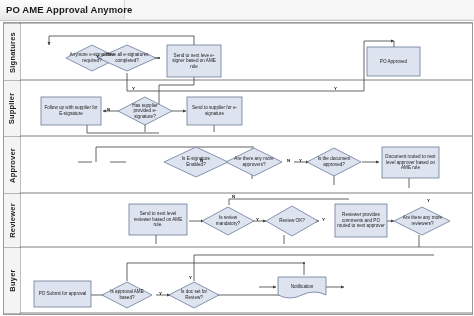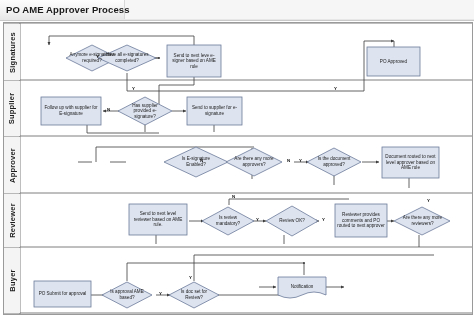--- a/index.html
+++ b/index.html
@@ -61,21 +61,21 @@
     pointer-events:none;white-space:nowrap;
   }
 </style>
 </head>
 <body>
 
 <div id="app">
 
   <div class="titlebar">
     <div class="strip"></div>
-    <div class="ttl">PO AME Approver Process</div>
+    <div class="ttl">PO AME Approval Anymore</div>
   </div>
 
   <div class="canvas">
 
     <svg class="diagram" viewBox="0 0 468 291">
       <defs>
         <marker id="ah" markerWidth="5" markerHeight="5" refX="4.2" refY="2" orient="auto">
           <path d="M0,0 L4.4,2 L0,4 z" fill="#3d3d3d"></path>
         </marker>
         <marker id="dot" markerWidth="4" markerHeight="4" refX="2" refY="2">

